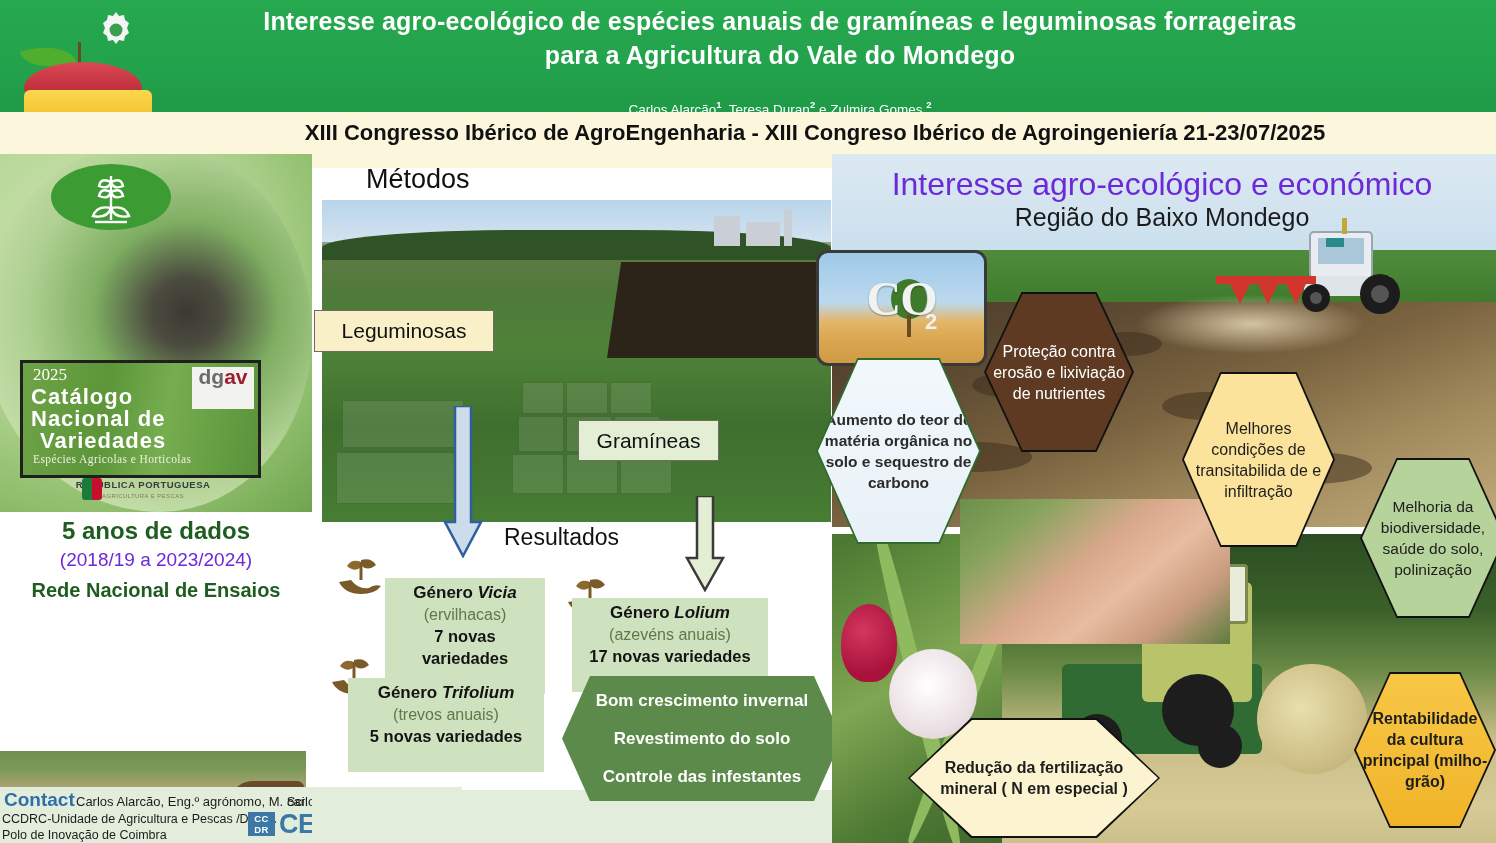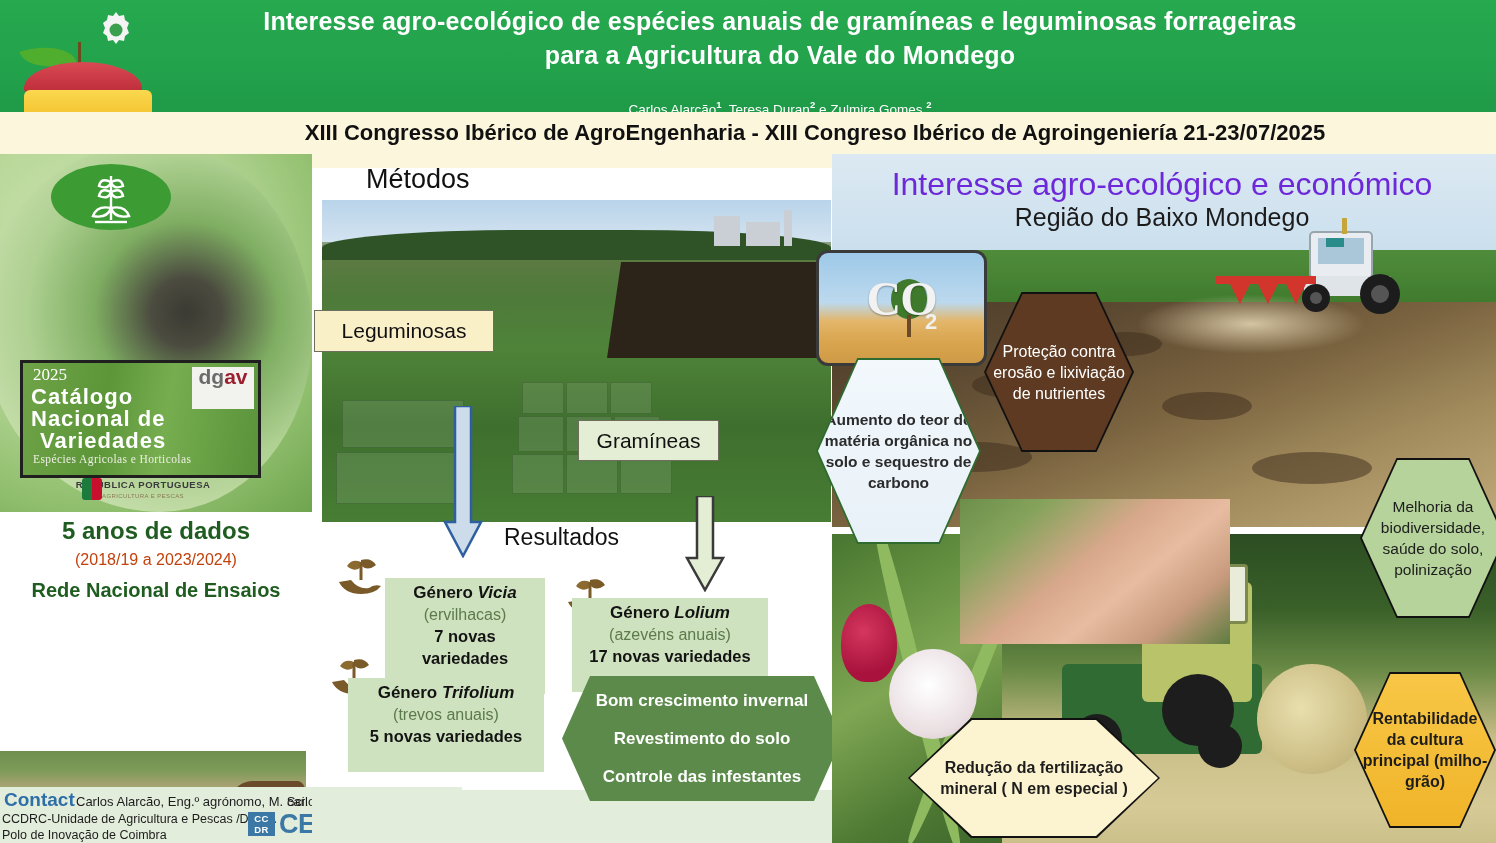--- a/index.html
+++ b/index.html
@@ -45,21 +45,21 @@
   #dgav{position:absolute;right:4px;top:4px;width:62px;height:42px;background:#f2f2ee;display:flex;align-items:flex-start;justify-content:center;}
   #dgav .dg{color:#6b6b6b;font-size:21px;font-weight:bold;line-height:20px;}
   #dgav .av{color:#9b1f2e;font-size:21px;font-weight:bold;line-height:20px;}
   #rep-pt{position:absolute;left:68px;top:326px;width:150px;height:30px;text-align:center;}
   #rep-pt .rp1{font-size:9.5px;font-weight:bold;color:#3a3a3a;letter-spacing:.5px;line-height:9px;}
   #rep-pt .rp2{font-size:6px;color:#8a7a55;letter-spacing:.4px;margin-top:4px;}
   #rep-shield{position:absolute;left:14px;top:-2px;width:20px;height:22px;border-radius:3px;
       background:linear-gradient(90deg,#1b7a3c 50%,#c8102e 50%);}
   #sb-text{position:absolute;left:0;top:362px;width:312px;text-align:center;}
   #sb-5anos{font-size:24px;font-weight:bold;color:#1f5c1f;line-height:30px;}
-  #sb-years{font-size:16px;color:#c2410c;line-height:27px;}
+  #sb-years{font-size:19px;color:#6d28d9;line-height:27px;}
   #sb-rede{font-size:20px;font-weight:bold;color:#1f5c1f;line-height:30px;margin-top:2px;}
   #sb-photo2{position:absolute;left:0;top:597px;width:306px;height:190px;overflow:hidden;
       background:linear-gradient(180deg,#6f8f4e 0%,#7d9a58 10%,#c2a882 24%,#cdb18a 48%,#b99b73 78%,#a98a62 100%);}
   .furrow{position:absolute;height:3px;background:rgba(90,65,40,.45);transform-origin:left center;}
   #sb-hat{position:absolute;right:30px;top:40px;width:88px;height:40px;background:#d9b96a;border-radius:50%;border:3px solid #cfa94f;}
   #sb-hatband{position:absolute;right:40px;top:52px;width:66px;height:12px;background:#1d5a3e;border-radius:50%;}
   #sb-arm{position:absolute;right:0px;top:30px;width:86px;height:130px;background:#6a4a2a;border-radius:38% 10% 40% 30%;}
 
   
   #contact{position:absolute;left:0;top:787px;width:462px;height:56px;background:#e3eddc;}
@@ -452,20 +452,26 @@
       </div>
   </div>
 
   <div class="hexwrap" id="hex-protecao">
     <div class="hexborder"></div>
     <div class="hexfill">
         <span>Proteção contra erosão e lixiviação de nutrientes</span>
       </div>
   </div>
 
+  <div class="hexwrap" id="hex-melhores">
+    <div class="hexborder"></div>
+    <div class="hexfill">
+        <span>Melhores condições de transitabilida de e infiltração</span>
+      </div>
+  </div>
 
   <div class="hexwrap" id="hex-biodiv">
     <div class="hexborder"></div>
     <div class="hexfill">
         <span>Melhoria da biodiversidade, saúde do solo, polinização</span>
       </div>
   </div>
 
   <div class="hexwrap" id="hex-reducao">
     <div class="hexborder"></div>

